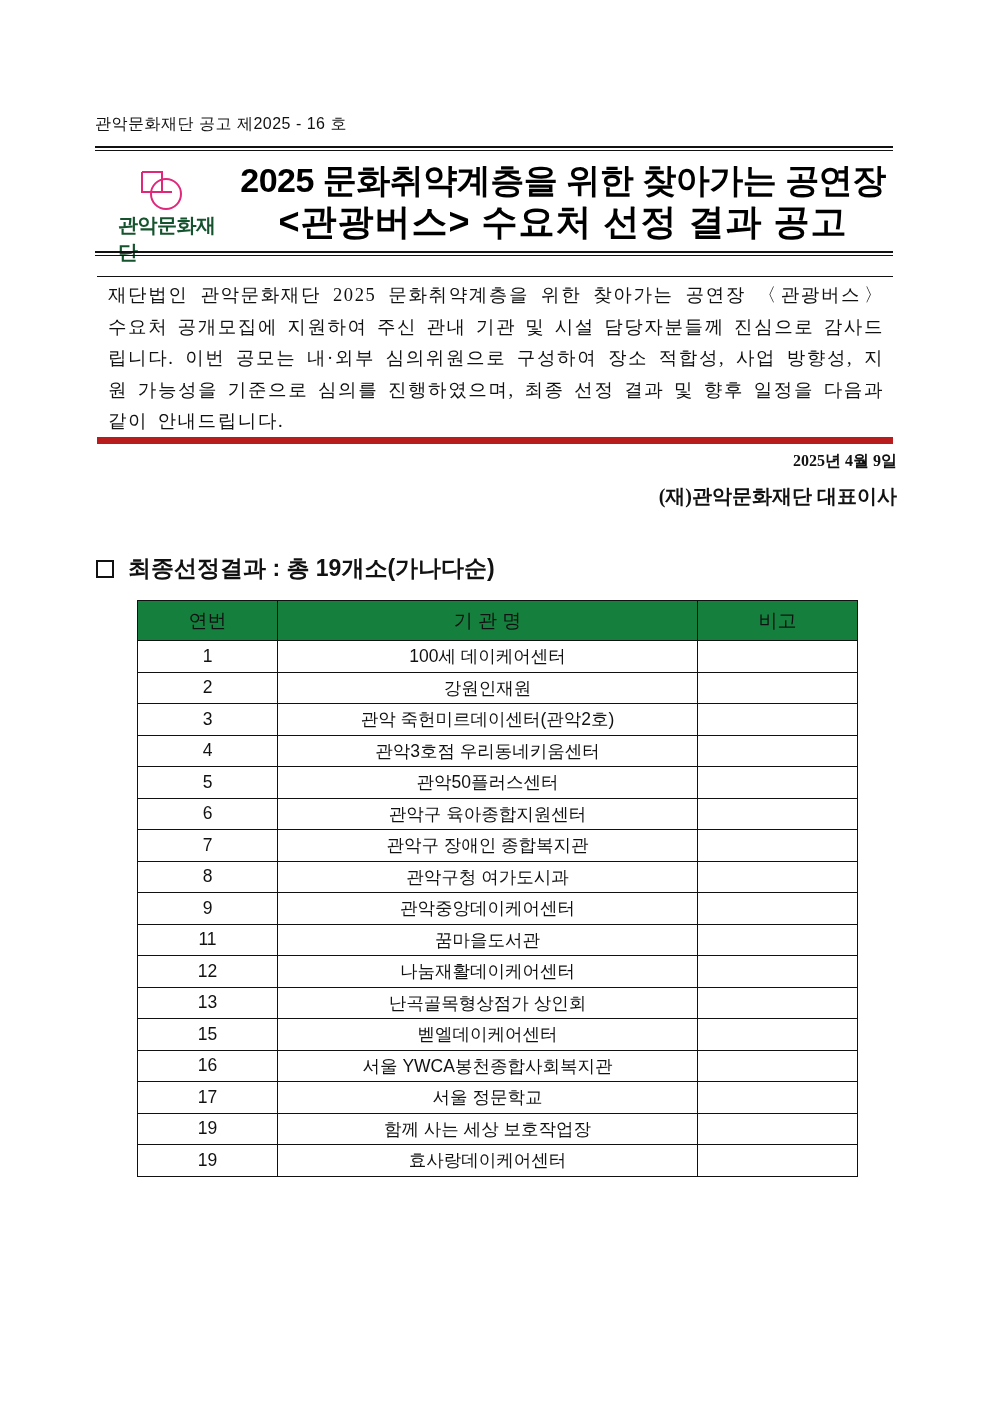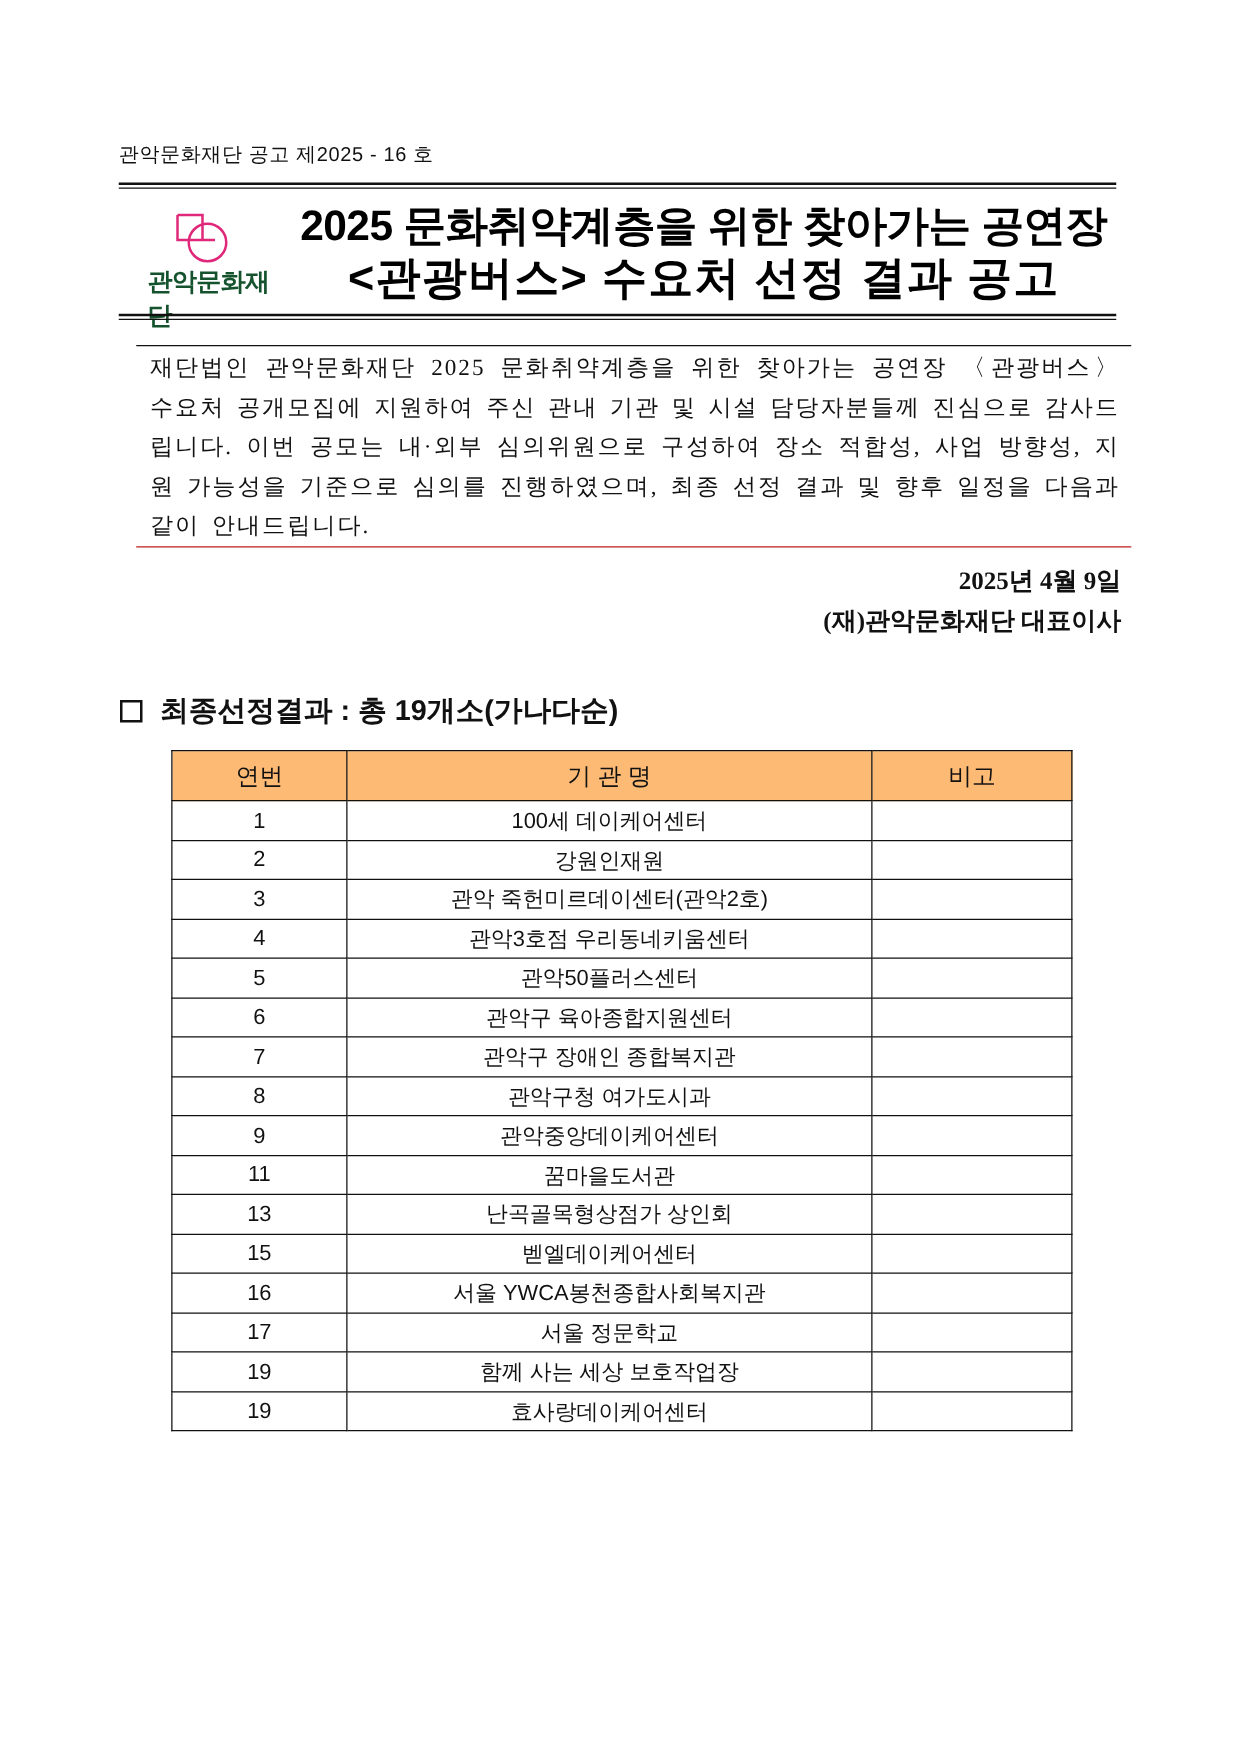--- a/index.html
+++ b/index.html
@@ -13,32 +13,32 @@
   .dbl-line { left: 95px; width: 798px; height: 1px; border-top: 2px solid #111; }
   .dbl-line::after { content: ""; position: absolute; left: 0; right: 0; top: 2px; border-top: 1px solid #111; }
 
   #logo { left: 118px; top: 162px; width: 110px; height: 78px; }
   #logo-text { position: absolute; left: 0; top: 50px; width: 110px; text-align: left; color: #14532d; font-size: 20px; font-weight: bold; letter-spacing: -0.5px; }
 
   .title { left: 240px; width: 646px; text-align: center; font-weight: bold; color: #000; }
   #title-1 { top: 158px; font-size: 34px; letter-spacing: -0.5px; }
   #title-2 { top: 198px; font-size: 36px; letter-spacing: 1px; }
 
-  #intro-box { left: 109px; top: 276px; width: 796px; height: 160px; border-top: 1px solid #111; border-bottom: 1px solid #b91c1c; }
+  #intro-box { left: 97px; top: 276px; width: 796px; height: 160px; border-top: 1px solid #111; border-bottom: 7px solid #b91c1c; }
   #intro-text { position: absolute; left: 11px; top: 3px; width: 776px; font-size: 18.5px; line-height: 31.6px; text-align: justify; text-align-last: left; letter-spacing: 1.6px; word-spacing: 3px; }
 
-  #date { right: 95px; top: 451px; font-size: 20px; font-weight: bold; text-align: right; }
+  #date { right: 95px; top: 451px; font-size: 16px; font-weight: bold; text-align: right; }
   #signer { right: 95px; top: 483px; font-size: 20px; font-weight: bold; text-align: right; }
 
   #section-heading { left: 96px; top: 553px; font-size: 23px; font-weight: bold; display: flex; align-items: center; }
   #checkbox-icon { width: 18px; height: 18px; border: 2px solid #111; margin-right: 14px; box-sizing: border-box; }
 
   #result-table { left: 137px; top: 600px; border-collapse: collapse; }
   #result-table th, #result-table td { border: 1.5px solid #111; padding: 0; text-align: center; font-family: "Liberation Sans", "DejaVu Sans", sans-serif; }
-  #result-table th { background: #fdba74; height: 39px; font-size: 19px; font-weight: normal; }
+  #result-table th { background: #15803d; height: 39px; font-size: 19px; font-weight: normal; }
   #result-table td { height: 30.5px; font-size: 17.5px; }
   .col-no { width: 139px; }
   .col-name { width: 419px; }
   .col-note { width: 159px; }
 </style>
 </head>
 <body>
 
 <div id="doc-number" class="abs sans">관악문화재단 공고 제2025 - 16 호</div>
 
@@ -122,20 +122,25 @@
         <td>9</td>
         <td>관악중앙데이케어센터</td>
         <td></td>
       </tr>
       <tr>
         <td>11</td>
         <td>꿈마을도서관</td>
         <td></td>
       </tr>
       <tr>
+        <td>12</td>
+        <td>나눔재활데이케어센터</td>
+        <td></td>
+      </tr>
+      <tr>
         <td>13</td>
         <td>난곡골목형상점가 상인회</td>
         <td></td>
       </tr>
       <tr>
         <td>15</td>
         <td>벧엘데이케어센터</td>
         <td></td>
       </tr>
       <tr>

